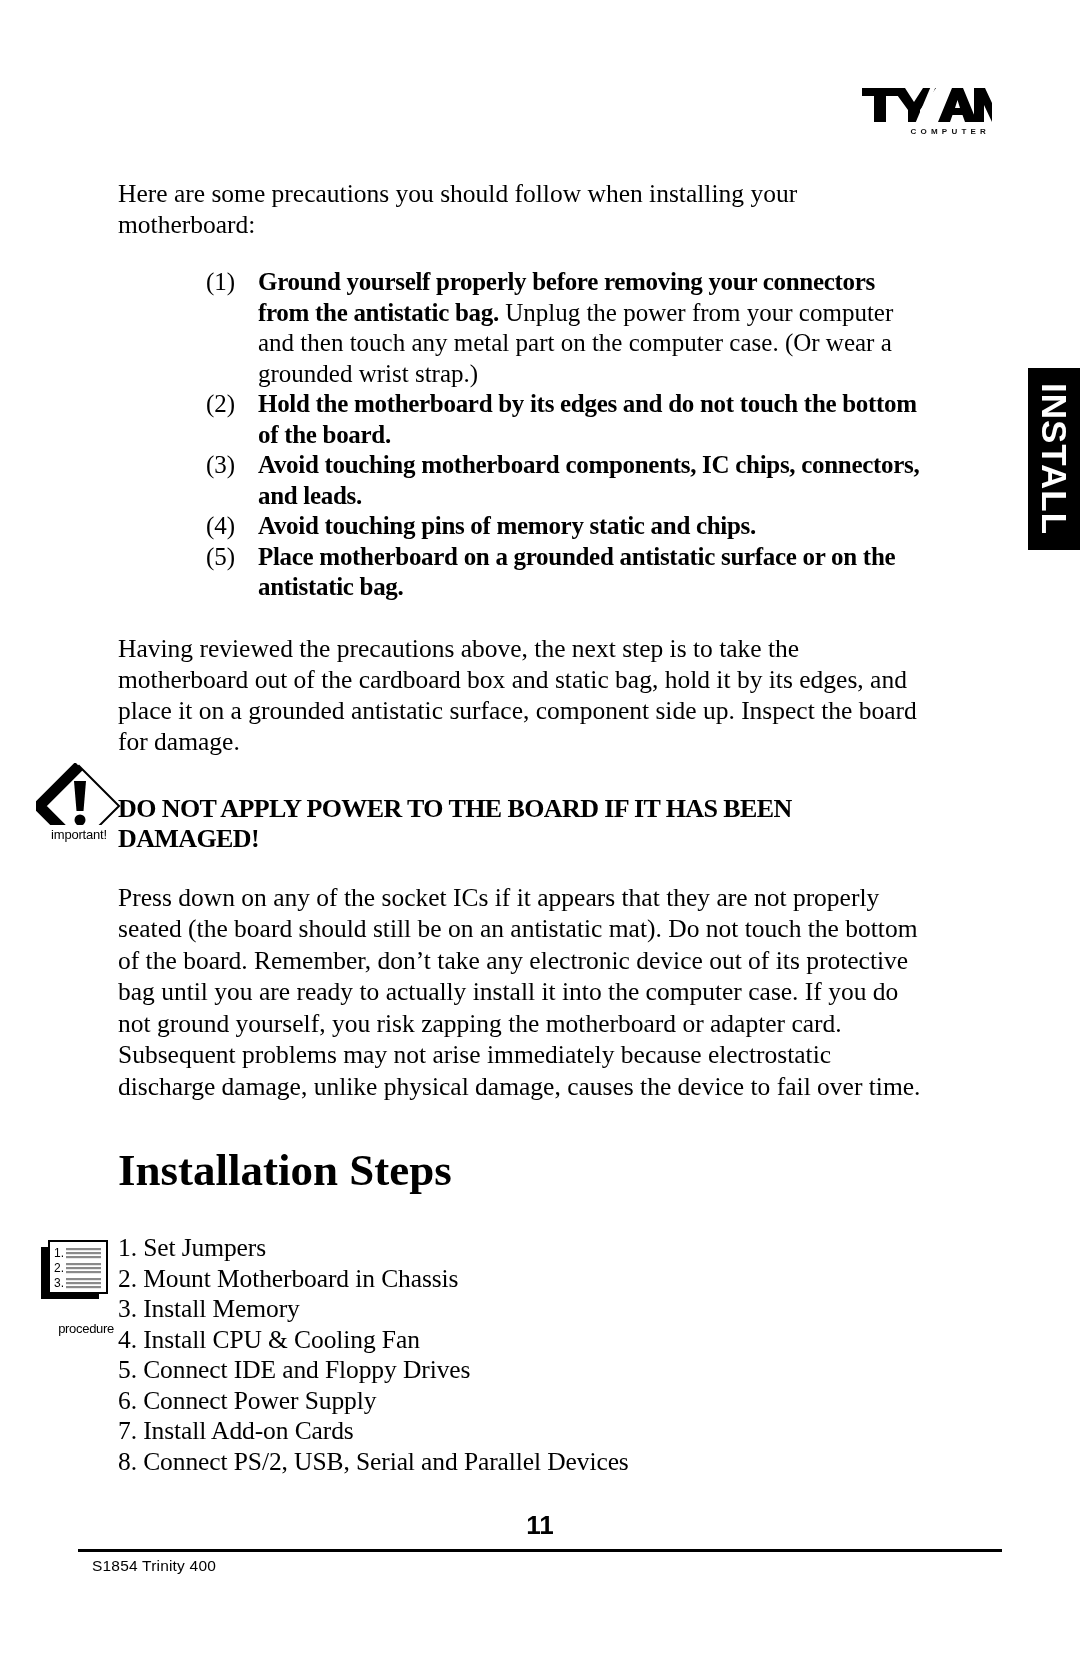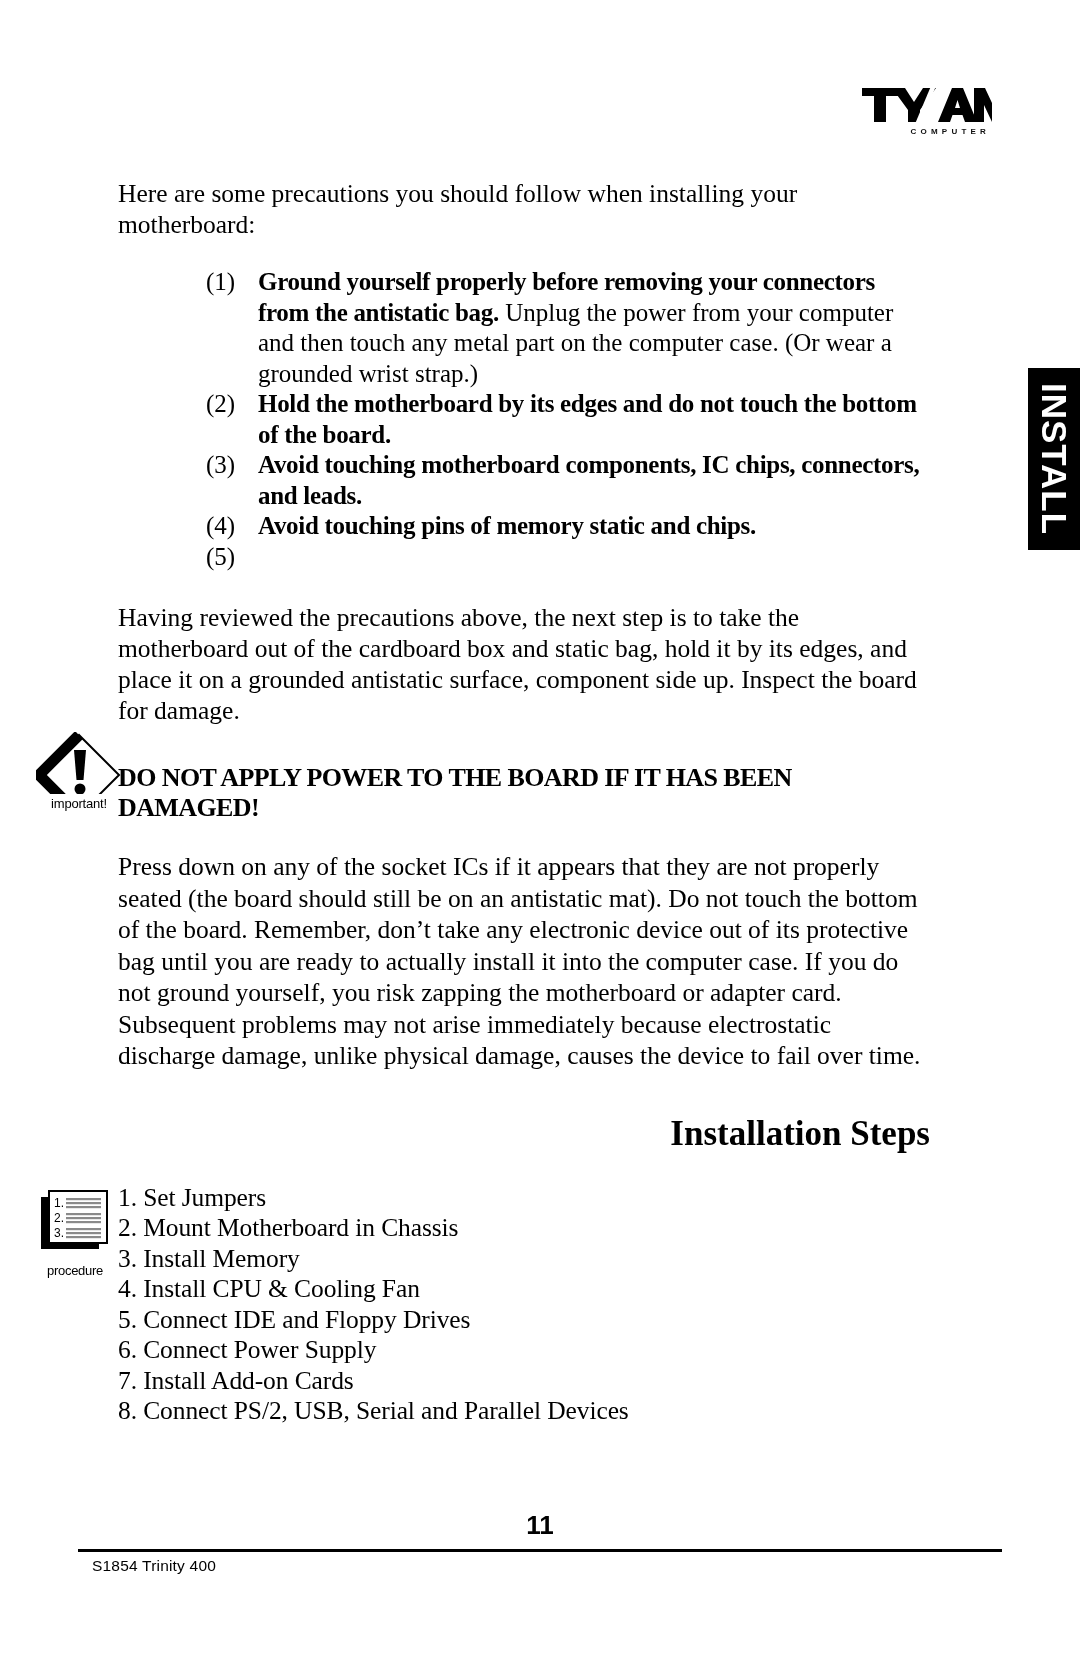--- a/index.html
+++ b/index.html
@@ -154,42 +154,42 @@
     width: 812px;
     font-family: "Liberation Serif", serif;
     font-size: 25.5px;
     line-height: 31.5px;
   }
 
   
   .steps-heading {
     margin-top: 42px;
     font-weight: bold;
-    font-size: 35px;
+    font-size: 45px;
     letter-spacing: 0px;
-    text-align: right;
   }
 
   .steps-row {
     position: relative;
     margin-top: 8px;
   }
   .proc-icon-wrap {
     position: absolute;
     left: -82px;
     top: 6px;
     width: 78px;
     text-align: center;
   }
   .proc-caption {
     display: block;
     font-family: "Liberation Sans", sans-serif;
     font-size: 13px;
-    margin-top: 8px;
+    margin-top: 16px;
     letter-spacing: -0.3px;
+    text-align: right;
   }
   .steps-list {
     margin: 0;
     padding: 0;
     list-style: none;
   }
   .steps-list li {
     font-size: 25.5px;
     line-height: 30.5px;
     letter-spacing: -0.1px;
@@ -266,20 +266,21 @@
     <li>
       <span class="prec-num">(3)</span>
       <span class="prec-text"><span>Avoid touching motherboard components, IC chips, connectors, and leads.</span><span class="normal"></span></span>
     </li>
     <li>
       <span class="prec-num">(4)</span>
       <span class="prec-text"><span>Avoid touching pins of memory static and chips.</span><span class="normal"></span></span>
     </li>
     <li>
       <span class="prec-num">(5)</span>
+      <span class="prec-text"><span>Place motherboard on a grounded antistatic surface or on the antistatic bag.</span><span class="normal"></span></span>
     </li>
   </ul>
 
   <p class="having-para">Having reviewed the precautions above, the next step is to take the motherboard out of the cardboard box and static bag, hold it by its edges, and place it on a grounded antistatic surface, component side up. Inspect the board for damage.</p>
 
   <div class="warning-row">
     <div class="warn-icon-wrap">
       <span class="warn-icon">
         <svg width="86" height="62" viewBox="0 0 86 62" xmlns="http://www.w3.org/2000/svg" aria-label="important">
 

